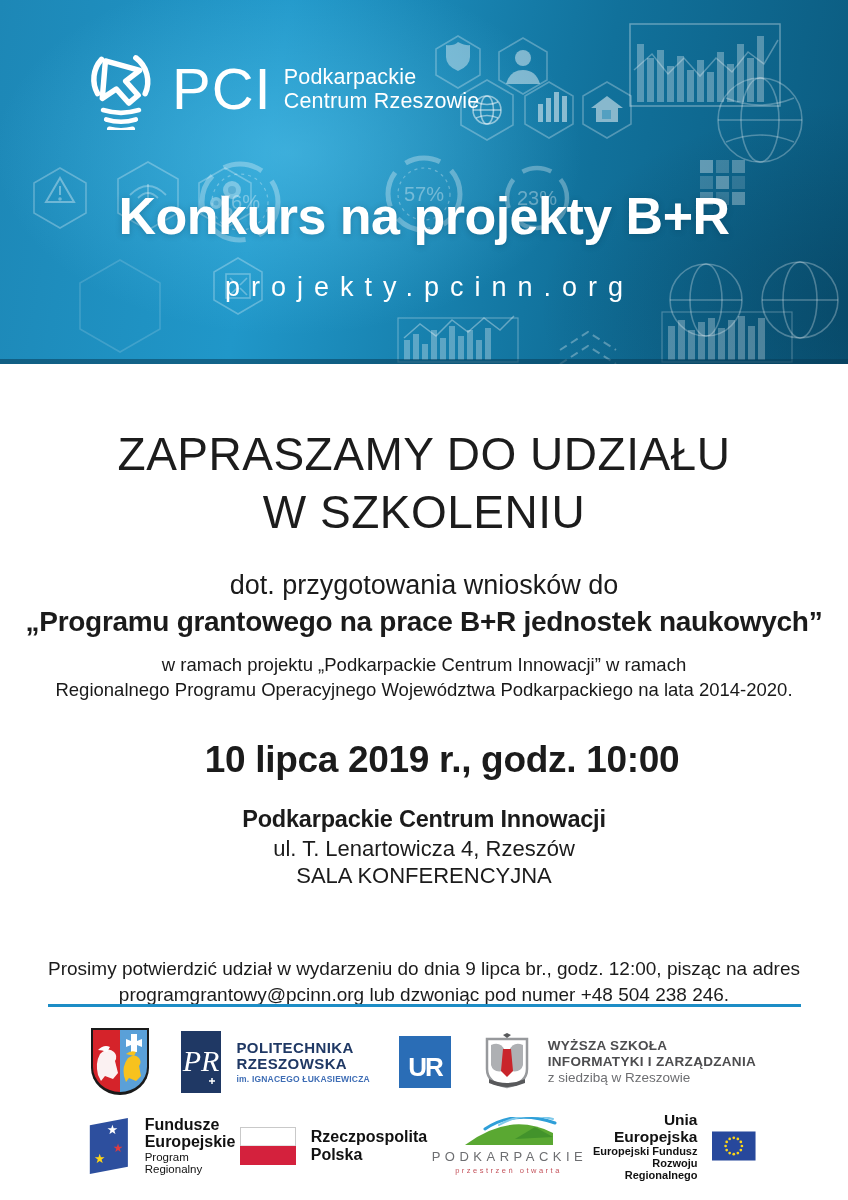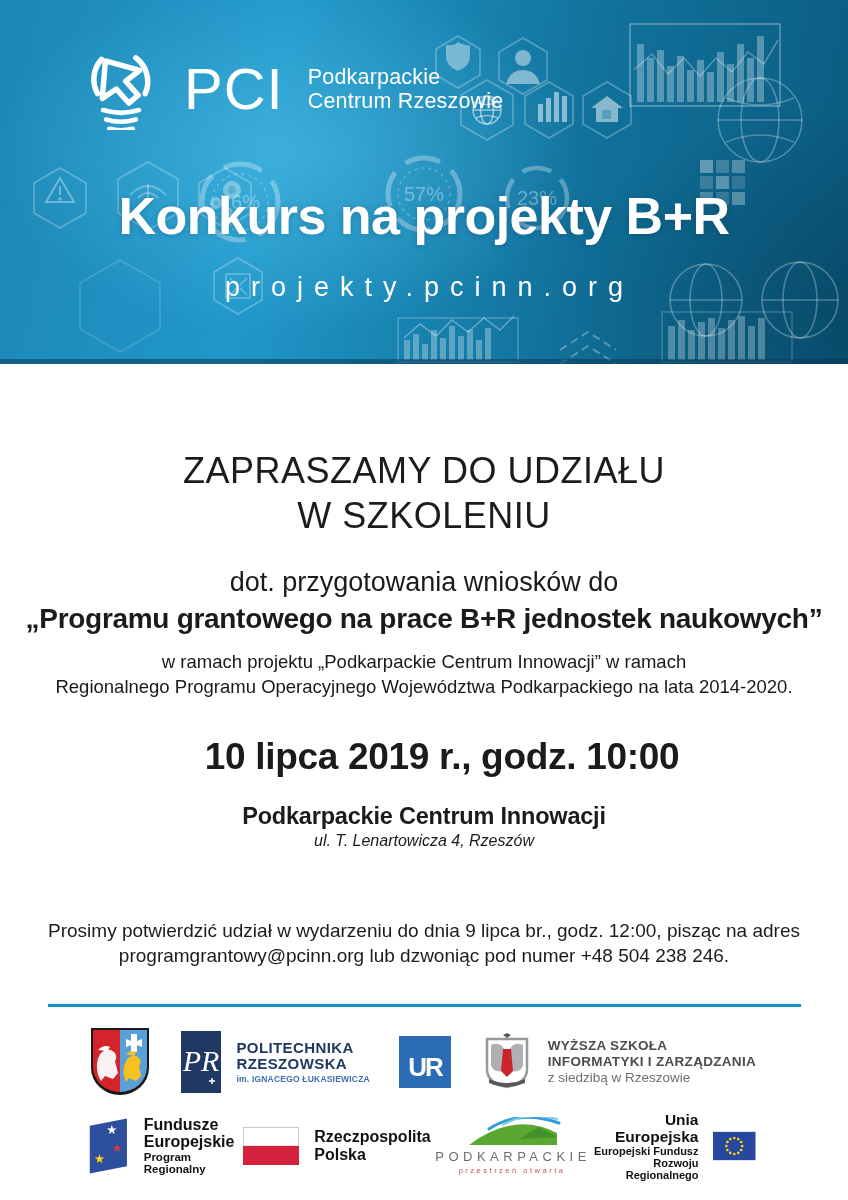--- a/index.html
+++ b/index.html
@@ -12,58 +12,58 @@
   
   .hero{
     position:absolute;top:0;left:0;width:848px;height:364px;
     background:
       radial-gradient(ellipse 420px 260px at 34% 42%, rgba(90,200,240,.50), rgba(90,200,240,0) 70%),
       radial-gradient(ellipse 500px 300px at 105% 85%, rgba(4,50,75,.45), rgba(4,50,75,0) 70%),
       linear-gradient(100deg,#1d87b6 0%,#2097c9 32%,#11719b 68%,#0b5a7e 100%);
   }
   .hero::after{content:"";position:absolute;left:0;bottom:0;width:100%;height:5px;background:rgba(7,60,88,.55);}
   .hero-decor{position:absolute;top:0;left:0;}
-  .brand{position:absolute;top:48px;left:82px;display:flex;align-items:center;gap:24px;color:#fff;}
+  .brand{position:absolute;top:48px;left:82px;display:flex;align-items:center;gap:12px;color:#fff;}
   .brand-acronym{font-size:58px;font-weight:500;letter-spacing:1px;line-height:1;}
   .brand-name{font-size:21.5px;font-weight:300;line-height:1.14;letter-spacing:.2px;}
   .hero-title{
     position:absolute;top:186px;left:0;width:100%;text-align:center;
     color:#fff;font-size:52px;font-weight:800;letter-spacing:-.5px;
     text-shadow:0 1px 6px rgba(0,40,60,.25);
   }
   .hero-url{
     position:absolute;top:272px;left:0;width:100%;text-align:center;
     color:#fff;font-size:27px;font-weight:400;letter-spacing:11px;text-indent:11px;
   }
   
   .content{position:absolute;top:364px;left:0;width:100%;text-align:center;}
-  .invite-heading{margin-top:84px;font-size:36px;font-weight:300;line-height:1.26;letter-spacing:.5px;color:#1c1c1c;}
+  .invite-heading{margin-top:62px;font-size:46px;font-weight:300;line-height:1.26;letter-spacing:.5px;color:#1c1c1c;}
   .sub1{margin-top:28px;font-size:27px;font-weight:400;}
   .sub2{margin-top:5px;font-size:28px;font-weight:700;letter-spacing:-.3px;}
   .sub3{margin-top:14px;font-size:18.5px;line-height:1.38;color:#191919;}
   .event-date{margin-top:36px;font-size:37px;font-weight:700;letter-spacing:-.3px;margin-left:36px;}
   .venue{margin-top:24px;line-height:1.26;}
   .venue-name{font-size:23.5px;font-weight:700;letter-spacing:-.2px;}
-  .venue-line{font-size:16px;font-weight:400;font-style:italic;}
+  .venue-line{font-size:22px;font-weight:400;}
   .rsvp{margin-top:66px;font-size:19px;line-height:1.36;}
   
   .divider{position:absolute;top:1004px;left:48px;width:753px;height:3px;}
   .logos-row{position:absolute;left:88px;right:92px;display:flex;justify-content:space-between;align-items:center;}
   .row1{top:1024px;height:76px;}
   .row2{top:1110px;height:72px;}
   .partner{display:flex;align-items:center;gap:15px;}
   .pr-text{color:#1f3864;text-align:left;line-height:1.05;}
   .pr-l1{font-size:15px;font-weight:700;letter-spacing:.4px;}
   .pr-l3{font-size:8.5px;font-weight:700;color:#3e6db5;margin-top:3px;letter-spacing:.2px;}
   .wsiiz-text{text-align:left;line-height:1.2;}
   .wsiiz-l1{font-size:13.5px;font-weight:700;color:#4d4d4f;letter-spacing:.3px;}
   .wsiiz-l3{font-size:13.5px;font-weight:400;color:#6d6e71;}
   .fe-text{text-align:left;line-height:1.05;}
   .fe-l1{font-size:16px;font-weight:700;color:#111;}
-  .fe-l3{font-size:11.5px;font-weight:700;color:#111;}
+  .fe-l3{font-size:11.5px;font-weight:400;color:#111;}
   .rp-text{text-align:left;line-height:1.1;}
   .rp-l1{font-size:16px;font-weight:700;color:#111;}
   .pk{display:flex;flex-direction:column;align-items:center;}
   .pk-name{font-size:13px;color:#6d6e71;letter-spacing:4.5px;text-indent:4.5px;margin-top:2px;}
   .pk-tag{font-size:7.5px;color:#c4525b;letter-spacing:2.5px;text-indent:2.5px;margin-top:2px;}
   .ue-text{text-align:right;line-height:1.1;}
   .ue-l1{font-size:15.5px;font-weight:700;color:#111;}
   .ue-l2{font-size:11px;font-weight:700;color:#111;}
 </style>
 </head>
@@ -263,20 +263,21 @@
     <div class="sub1">dot. przygotowania wniosków do</div>
     <div class="sub2">„Programu grantowego na prace B+R jednostek naukowych”</div>
     <div class="sub3">
       <div>w ramach projektu „Podkarpackie Centrum Innowacji” w ramach</div>
       <div>Regionalnego Programu Operacyjnego Województwa Podkarpackiego na lata 2014-2020.</div>
     </div>
     <div class="event-date">10 lipca 2019 r., godz. 10:00</div>
     <div class="venue">
       <div class="venue-name">Podkarpackie Centrum Innowacji</div>
       <div class="venue-line">ul. T. Lenartowicza 4, Rzeszów</div>
+      <div class="venue-line">SALA KONFERENCYJNA</div>
     </div>
     <div class="rsvp">
       <div>Prosimy potwierdzić udział w wydarzeniu do dnia 9 lipca br., godz. 12:00, pisząc na adres</div>
       <div>programgrantowy@pcinn.org lub dzwoniąc pod numer +48 504 238 246.</div>
     </div>
   </div>
 
   <div class="divider" style="background:#1d8dc6;"></div>
 
   <div class="logos-row row1">

